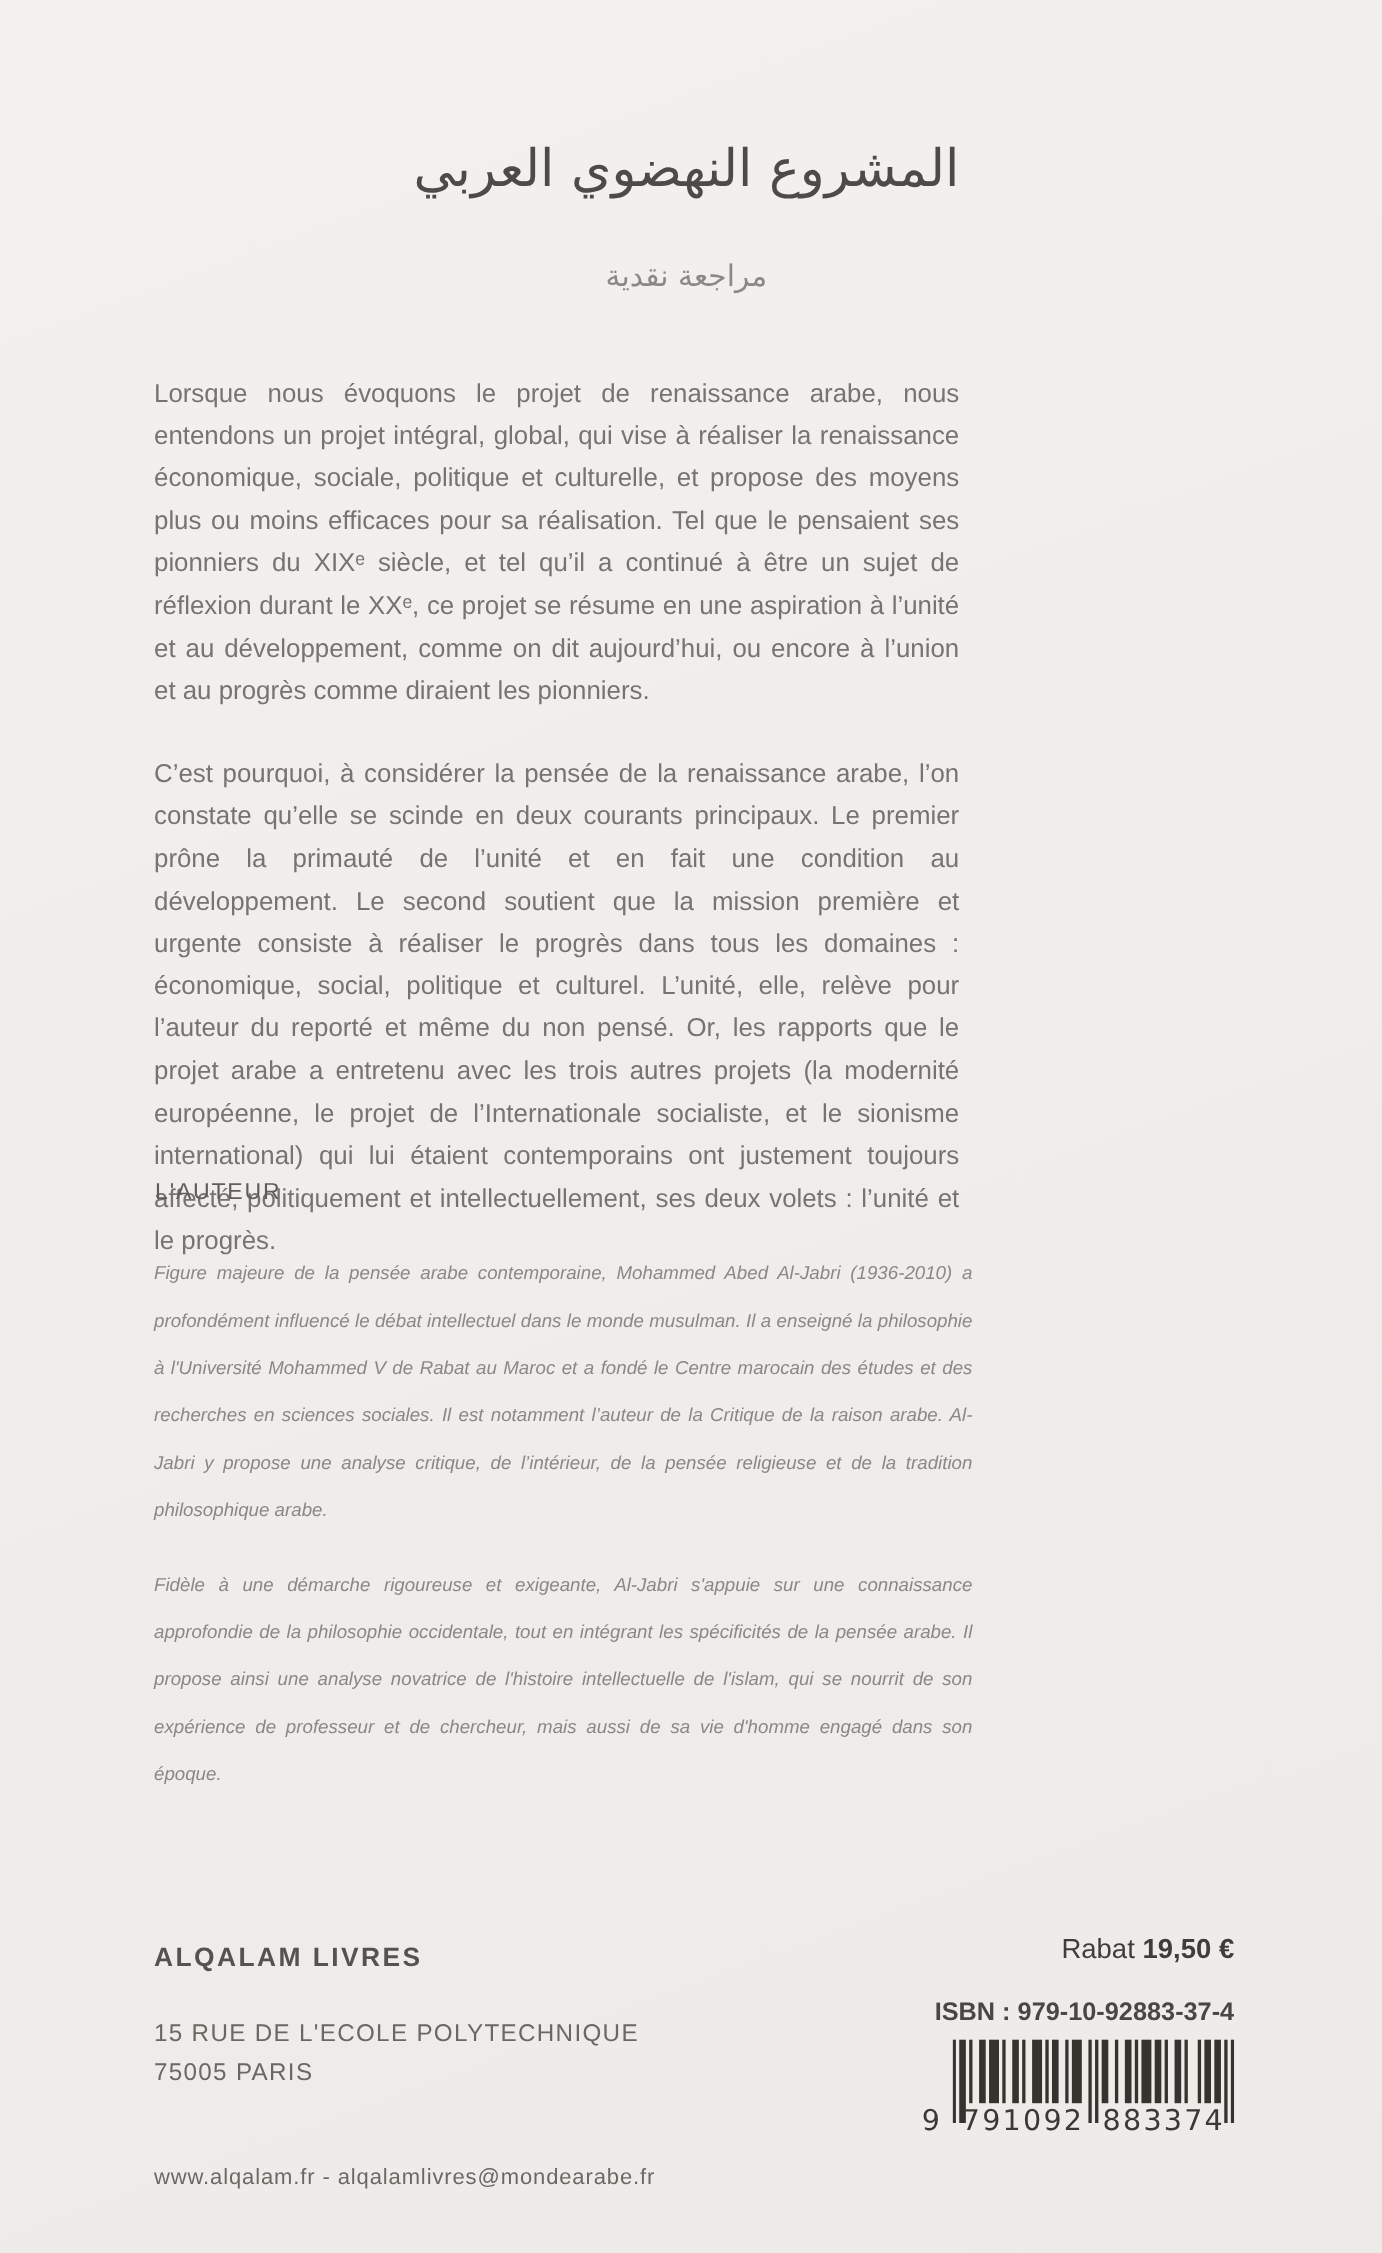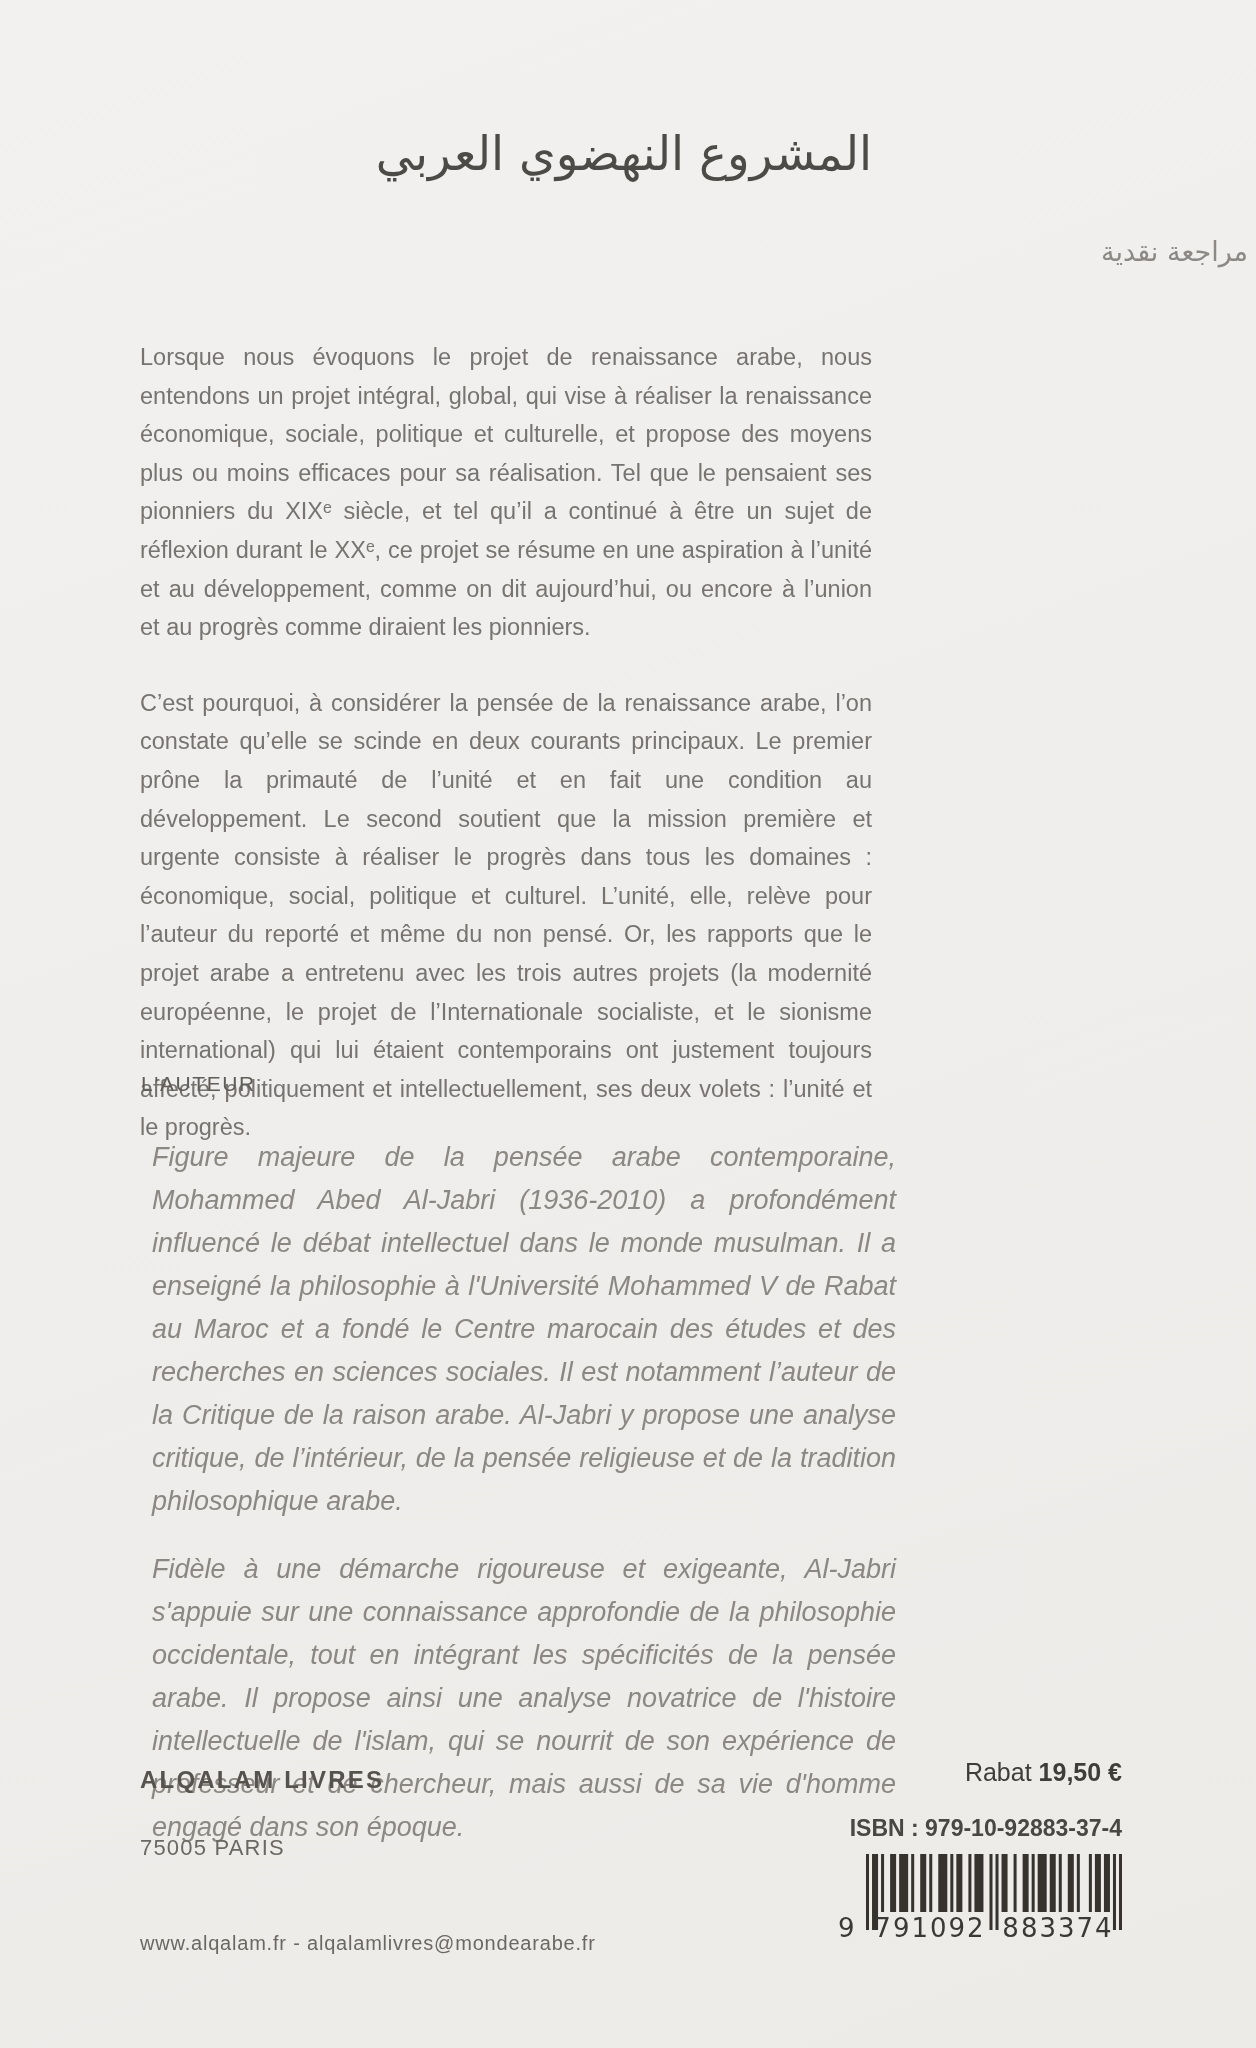--- a/index.html
+++ b/index.html
@@ -13,37 +13,37 @@
     background:linear-gradient(160deg,#f2f1ef 0%,#efeeec 45%,#ecebe8 100%);
   }
   .title-ar {
     position:absolute; top:126px; left:0; right:8px;
     text-align:center; direction:rtl;
     font-family:"DejaVu Sans",sans-serif;
     font-size:47px; color:#4d4b48;
   }
   .subtitle-ar {
     position:absolute; top:236px; left:0; right:8px;
-    text-align:right; direction:rtl;
+    text-align:center; direction:rtl;
     font-family:"DejaVu Sans",sans-serif;
     font-size:27px; color:#8b8885;
   }
   .synopsis {
     position:absolute; left:140px; top:338px; width:732px;
     font-size:23.5px; line-height:38.6px; text-align:justify;
     color:#767370;
   }
   .synopsis p { margin:0 0 37px 0; }
   .auteur-heading {
     position:absolute; left:141px; top:1072px;
     font-size:21px; letter-spacing:1.6px; color:#605d59;
   }
   .bio {
-    position:absolute; left:152px; top:1136px; width:744px;
-    font-style:italic; font-size:27px; line-height:43px;
+    position:absolute; left:140px; top:1136px; width:744px;
+    font-style:italic; font-size:17px; line-height:43px;
     text-align:justify; color:#8b8884;
   }
   .bio p { margin:0 0 25px 0; }
   .publisher { position:absolute; left:140px; top:1766px; color:#6b6863; }
   .publisher .name {
     font-size:24px; font-weight:bold; letter-spacing:2.2px;
     color:#56534f; margin-bottom:36px;
   }
   .publisher .addr { font-size:22px; letter-spacing:1.2px; line-height:36px; }
   .publisher .web { margin-top:66px; font-size:20px; letter-spacing:0.8px; }
@@ -78,20 +78,21 @@
 
   <div class="auteur-heading">L'AUTEUR</div>
 
   <div class="bio" lang="fr">
     <p>Figure majeure de la pensée arabe contemporaine, Mohammed Abed Al-Jabri (1936-2010) a profondément influencé le débat intellectuel dans le monde musulman. Il a enseigné la philosophie à l'Université Mohammed V de Rabat au Maroc et a fondé le Centre marocain des études et des recherches en sciences sociales. Il est notamment l’auteur de la Critique de la raison arabe. Al-Jabri y propose une analyse critique, de l’intérieur, de la pensée religieuse et de la tradition philosophique arabe.</p>
     <p>Fidèle à une démarche rigoureuse et exigeante, Al-Jabri s'appuie sur une connaissance approfondie de la philosophie occidentale, tout en intégrant les spécificités de la pensée arabe. Il propose ainsi une analyse novatrice de l'histoire intellectuelle de l'islam, qui se nourrit de son expérience de professeur et de chercheur, mais aussi de sa vie d'homme engagé dans son époque.</p>
   </div>
 
   <div class="publisher">
     <div class="name">ALQALAM LIVRES</div>
+    <div class="addr">15 RUE DE L'ECOLE POLYTECHNIQUE</div>
     <div class="addr">75005 PARIS</div>
     <div class="web">www.alqalam.fr - alqalamlivres@mondearabe.fr</div>
   </div>
 
   <div class="purchase">
     <div class="price">
       <span>Rabat</span>
       <span class="val">19,50 €</span>
     </div>
     <div class="isbn">ISBN : 979-10-92883-37-4</div>

